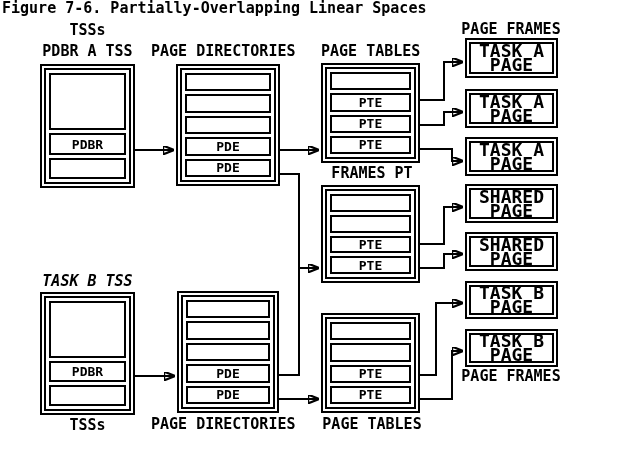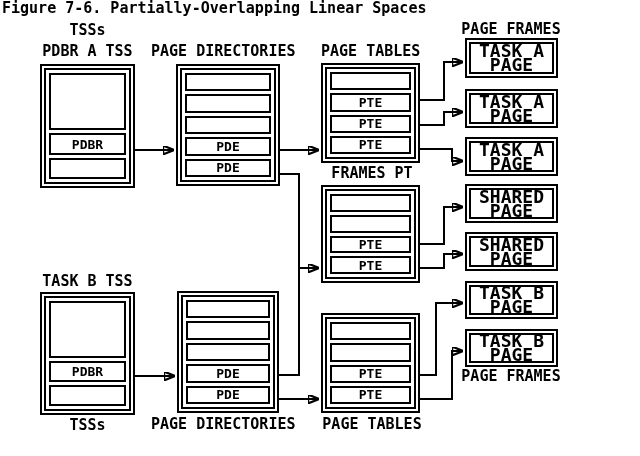--- a/index.html
+++ b/index.html
@@ -82,21 +82,21 @@
 
 <div class="stage">
 
   <div class="lbl left" style="left:2px; top:2px;">Figure 7-6. Partially-Overlapping Linear Spaces</div>
   <div class="lbl" style="left:40px; top:24px; width:95px;">TSSs</div>
   <div class="lbl" style="left:40px; top:45px; width:95px;">PDBR A TSS</div>
   <div class="lbl" style="left:151px; top:45px; width:140px;">PAGE DIRECTORIES</div>
   <div class="lbl" style="left:321px; top:45px; width:99px;">PAGE TABLES</div>
   <div class="lbl" style="left:461px; top:23px; width:100px;">PAGE FRAMES</div>
   <div class="lbl" style="left:321px; top:167px; width:102px;">FRAMES PT</div>
-  <div class="lbl" style="left:40px; top:275px; width:95px;">TASK B TSS</div>
+  <div class="lbl" style="left:40px; top:275px; width:95px;font-style:italic;">TASK B TSS</div>
   <div class="lbl" style="left:40px; top:419px; width:95px;">TSSs</div>
   <div class="lbl" style="left:151px; top:418px; width:140px;">PAGE DIRECTORIES</div>
   <div class="lbl" style="left:321px; top:418px; width:102px;">PAGE TABLES</div>
   <div class="lbl" style="left:461px; top:370px; width:100px;">PAGE FRAMES</div>
 
   <div class="dbl stack" style="left:40px; top:64px; width:95px; height:124px;">
     <div class="inner">
       <div class="row big"></div>
       <div class="row">PDBR</div>
       <div class="row"></div>

